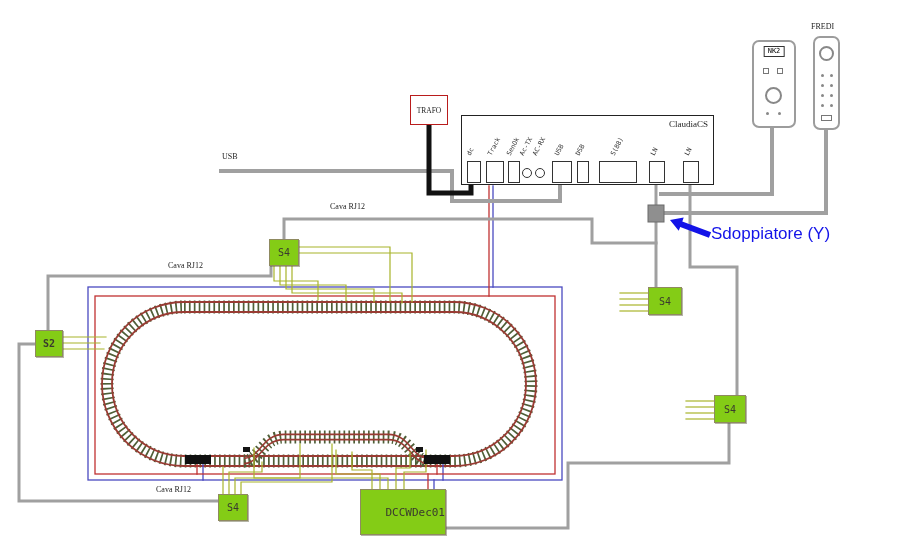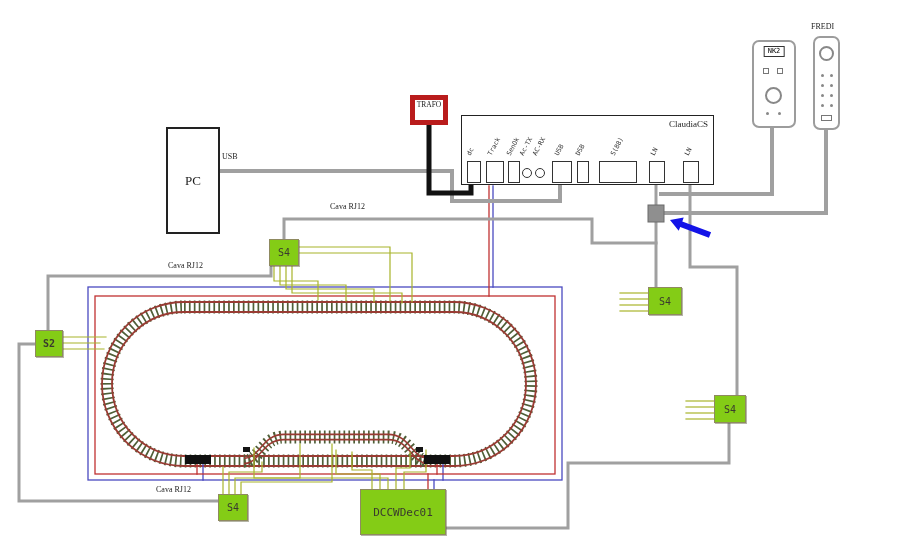--- a/index.html
+++ b/index.html
@@ -122,26 +122,23 @@
 
     <rect x="648" y="205" width="16" height="17" fill="#8f8f8f" stroke="#6a6a6a"></rect>
     <rect x="185" y="455" width="26" height="9" fill="#101010"></rect>
     <rect x="424" y="455" width="26" height="9" fill="#101010"></rect>
     <rect x="243" y="447" width="7" height="5" fill="#151515"></rect>
     <rect x="416" y="447" width="7" height="5" fill="#151515"></rect>
 
     <polygon points="670,220 683.7,217.6 682.3,221.4 711.1,232.2 708.9,237.8 680.2,227 678.7,230.8" fill="#1313e8"></polygon>
   </svg>
 
-  <div class="box" style="left:166px;top:127px;width:54px;height:107px;border:2px solid #222;display:flex;align-items:center;justify-content:center;">
-    <span class="cad" style="font-size:13px;">PC</span>
-  </div>
   <span class="lbl cad" style="left:222px;top:152px;font-size:8px;">USB</span>
 
-  <div class="box" style="left:410px;top:95px;width:38px;height:30px;border:5px solid #b91c1c;display:flex;justify-content:center;">
+  <div class="box" style="left:410px;top:95px;width:38px;height:30px;border:1px solid #b91c1c;display:flex;align-items:center;justify-content:center;">
     <span class="cad" style="font-size:7.5px;">TRAFO</span>
   </div>
 
   <div class="box csbox" style="left:461px;top:115px;width:253px;height:70px;">
     <span class="cad cs-title">ClaudiaCS</span>
 
     <div class="cs-port" style="left:5px;width:14px;"></div>
     <div class="cs-port" style="left:24px;width:18px;"></div>
     <div class="cs-port" style="left:46px;width:12px;"></div>
     <div class="cs-port round" style="left:60px;"></div>
@@ -180,37 +177,38 @@
     <div class="dot" style="left:15px;top:36px;"></div>
     <div class="dot" style="left:6px;top:46px;"></div>
     <div class="dot" style="left:15px;top:46px;"></div>
     <div class="dot" style="left:6px;top:56px;"></div>
     <div class="dot" style="left:15px;top:56px;"></div>
     <div class="dot" style="left:6px;top:66px;"></div>
     <div class="dot" style="left:15px;top:66px;"></div>
     <div class="sqw" style="left:6px;top:77px;"></div>
   </div>
 
+  <span class="lbl blue-note" style="left:711px;top:224px;">Sdoppiatore (Y)</span>
 
   <span class="lbl cad" style="left:330px;top:202px;font-size:8px;">Cava RJ12</span>
   <span class="lbl cad" style="left:168px;top:261px;font-size:8px;">Cava RJ12</span>
   <span class="lbl cad" style="left:156px;top:485px;font-size:8px;">Cava RJ12</span>
 
   <div class="module" style="left:269px;top:239px;width:30px;height:27px;font-size:10px;">
     <span>S4</span>
   </div>
   <div class="module" style="left:648px;top:287px;width:34px;height:28px;font-size:10px;">
     <span>S4</span>
   </div>
   <div class="module" style="left:714px;top:395px;width:32px;height:28px;font-size:10px;">
     <span>S4</span>
   </div>
   <div class="module" style="left:218px;top:494px;width:30px;height:27px;font-size:10px;">
     <span>S4</span>
   </div>
   <div class="module" style="left:35px;top:330px;width:28px;height:27px;font-size:10px;font-weight:bold;">
     <span>S2</span>
   </div>
-  <div class="module" style="left:360px;top:489px;width:86px;height:46px;font-size:11px;">
+  <div class="module" style="left:360px;top:489px;width:86px;height:46px;font-size:11px;justify-content:flex-end;">
     <span>DCCWDec01</span>
   </div>
 
 </div>
 
 </body></html>

